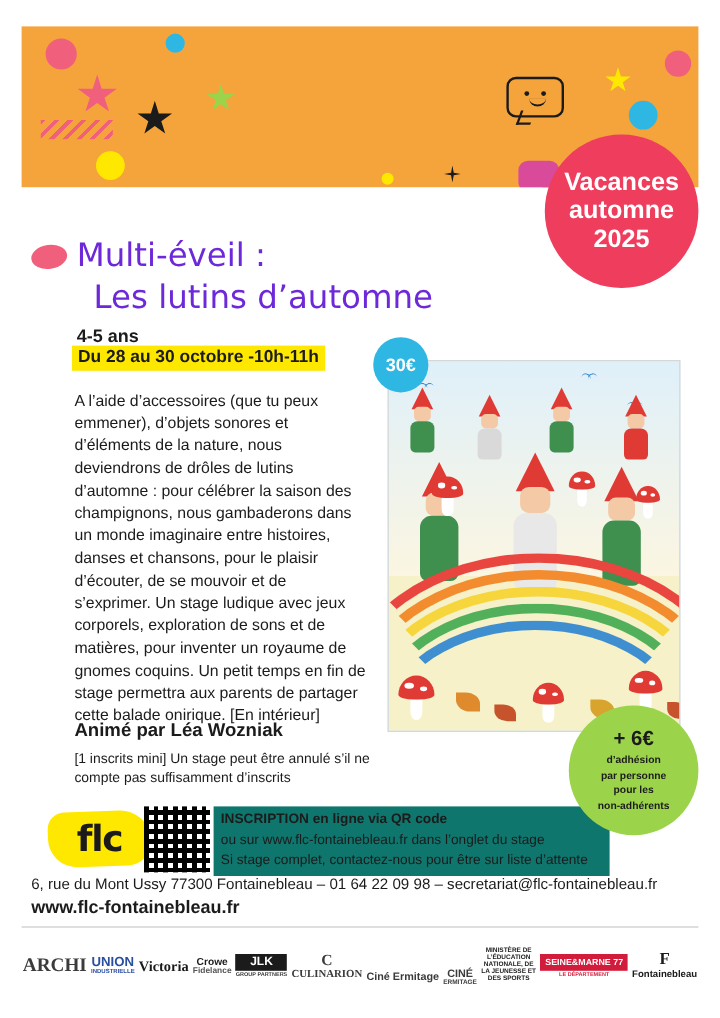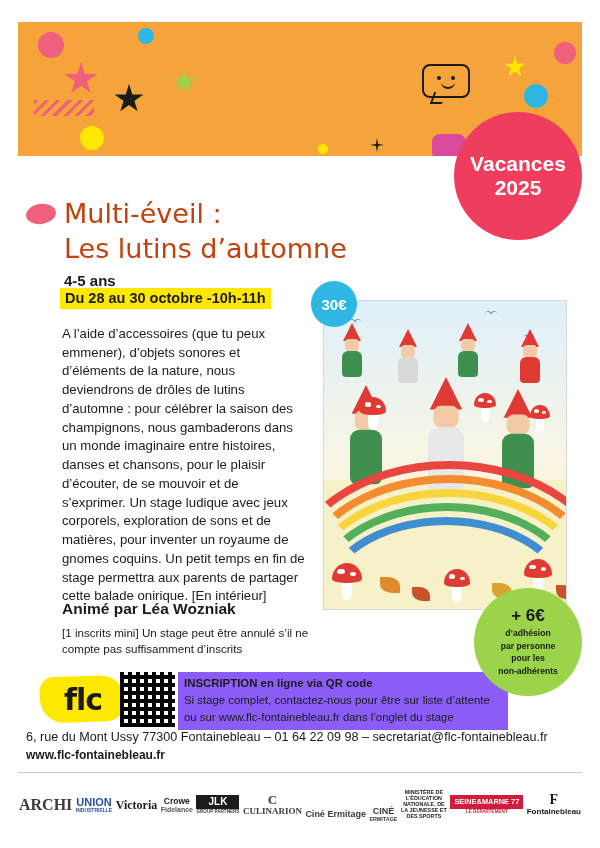--- a/index.html
+++ b/index.html
@@ -92,25 +92,25 @@
     position: absolute;
     left: 0; top: 8px;
     width: 30px; height: 20px;
     background: #f0607c;
     border-radius: 50% 50% 50% 50%;
     transform: rotate(-8deg);
   }
   .main-title {
     margin-left: 38px;
     font-size: 27px;
-    color: #c2410c;
+    color: #6d28d9;
     line-height: 1.3;
     font-family: "DejaVu Sans", sans-serif;
   }
-  .main-title .l2 { display: block; }
+  .main-title .l2 { display: block; margin-left: 14px; }
 
   .age {
     position: absolute;
     left: 64px; top: 272px;
     font-size: 15px;
     font-weight: bold;
     color: #1b1b1b;
   }
   .dates {
     position: absolute;
@@ -236,37 +236,37 @@
     width: 55px; height: 55px;
     background:
       repeating-linear-gradient(90deg,#000 0 4px,#fff 4px 8px),
       repeating-linear-gradient(0deg,#000 0 4px,#fff 4px 8px);
     background-blend-mode: multiply;
   }
   .inscription {
     position: absolute;
     left: 178px; top: 672px;
     width: 330px;
-    background: #8b5cf6;
+    background: #0f766e;
     padding: 3px 6px 4px 6px;
     font-size: 11.4px;
     line-height: 1.5;
     color: #1b1b1b;
   }
 
   .address {
     position: absolute;
     left: 26px; top: 730px;
     font-size: 12.6px;
     color: #1b1b1b;
   }
   .website {
     position: absolute;
     left: 26px; top: 748px;
-    font-size: 12px;
+    font-size: 15px;
     font-weight: bold;
     color: #1b1b1b;
   }
   .rule {
     position: absolute;
     left: 18px; top: 772px;
     width: 564px; height: 1px;
     background: #c9c9c9;
   }
 
@@ -322,20 +322,21 @@
     <span class="smiley-eye" style="left:13px;top:10px;"></span>
     <span class="smiley-eye" style="right:13px;top:10px;"></span>
     <span class="smiley-mouth" style="left:17px;top:16px;"></span>
   </div>
   <div class="deco" style="left:414px;top:112px;width:34px;height:26px;background:#d94b9a;border-radius:8px;"></div>
 
 </div>
 
 <div class="vacances-badge">
   <span>Vacances</span>
+  <span>automne</span>
   <span>2025</span>
 </div>
 
 <div class="title-block">
   <span class="pink-blob"></span>
   <div class="main-title">
     <span>Multi-éveil :</span>
     <span class="l2">Les lutins d’automne</span>
   </div>
 </div>
@@ -441,22 +442,22 @@
 
 <div class="logo-flc">
   <div class="blob"></div>
   <div class="txt">flc</div>
 </div>
 
 <div class="qr"></div>
 
 <div class="inscription">
   <div style="font-weight:bold;">INSCRIPTION en ligne via QR code</div>
+  <div>ou sur www.flc-fontainebleau.fr dans l’onglet du stage</div>
   <div>Si stage complet, contactez-nous pour être sur liste d’attente</div>
-  <div>ou sur www.flc-fontainebleau.fr dans l’onglet du stage</div>
 </div>
 
 <div class="address">6, rue du Mont Ussy 77300 Fontainebleau – 01 64 22 09 98 – secretariat@flc-fontainebleau.fr</div>
 <div class="website">www.flc-fontainebleau.fr</div>
 <div class="rule"></div>
 
 <div class="sponsors">
   <div class="sponsor" style="font-size:16px;">
     <span style="font-family:'Liberation Serif',serif;">ARCHI</span>
   </div>

